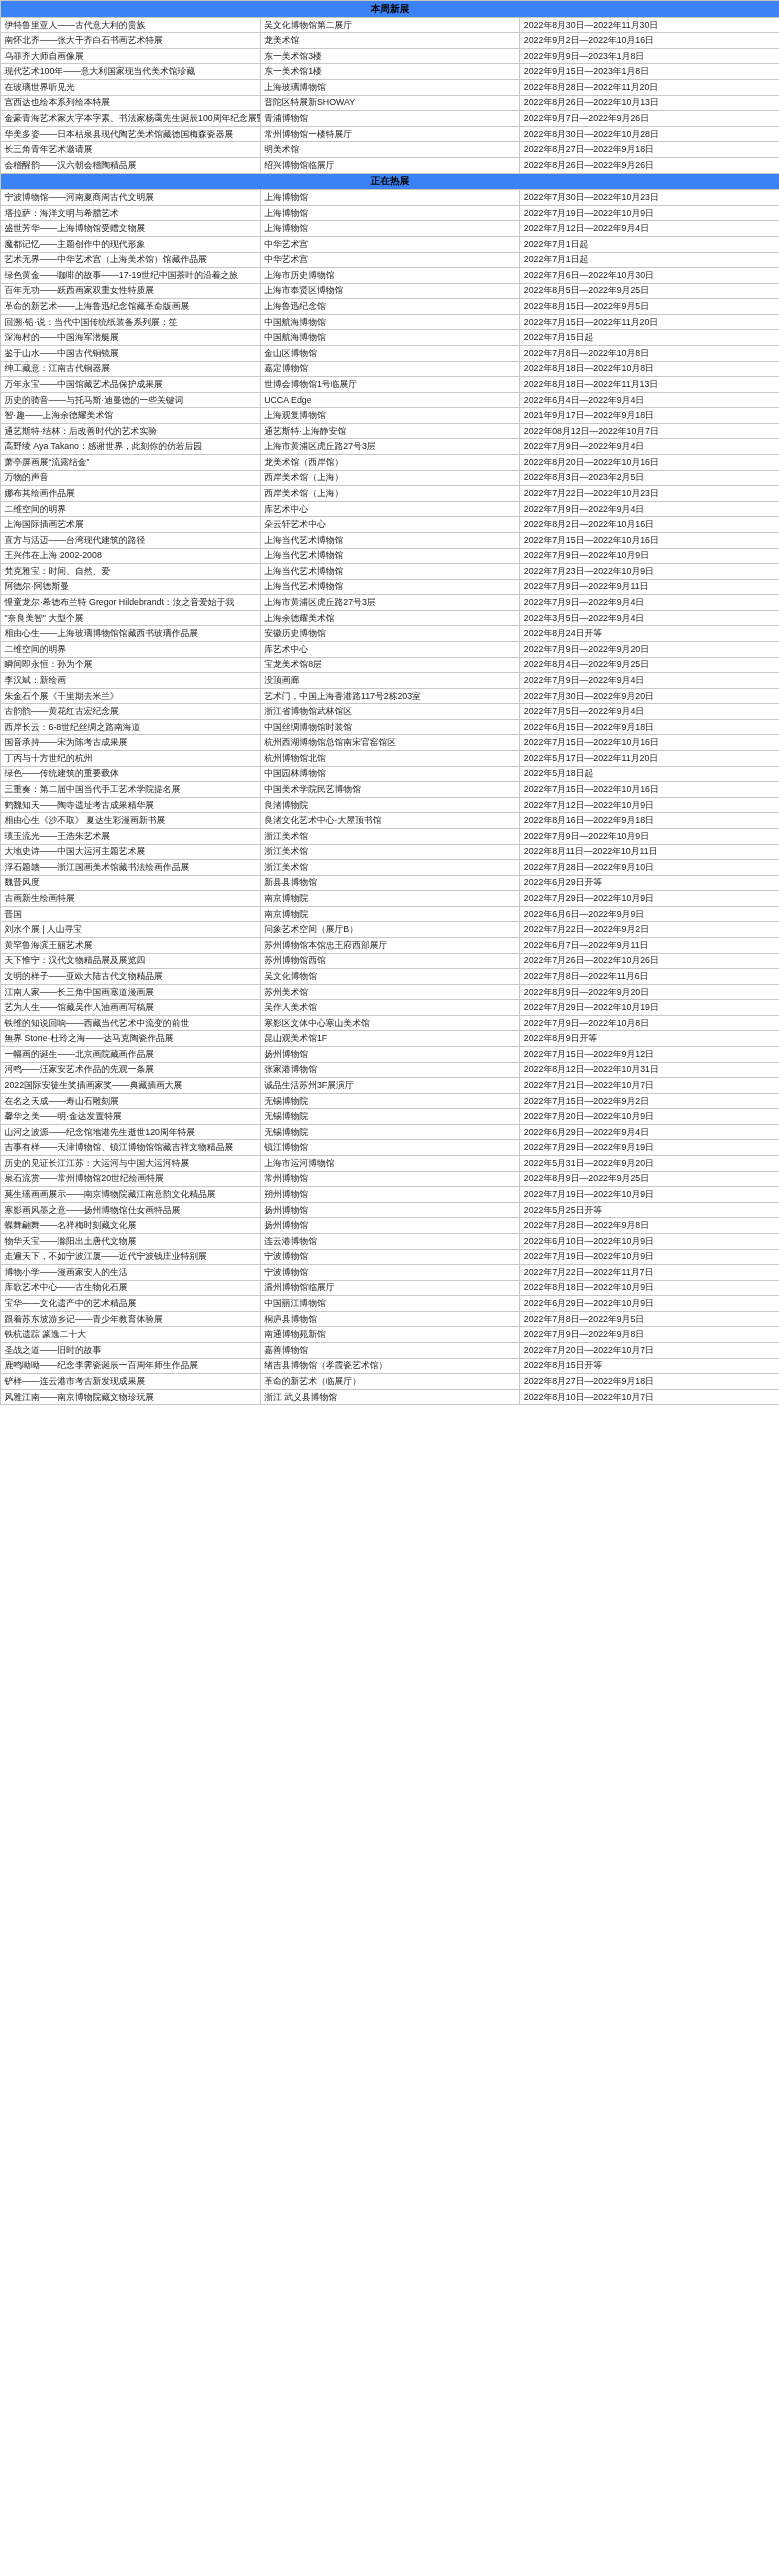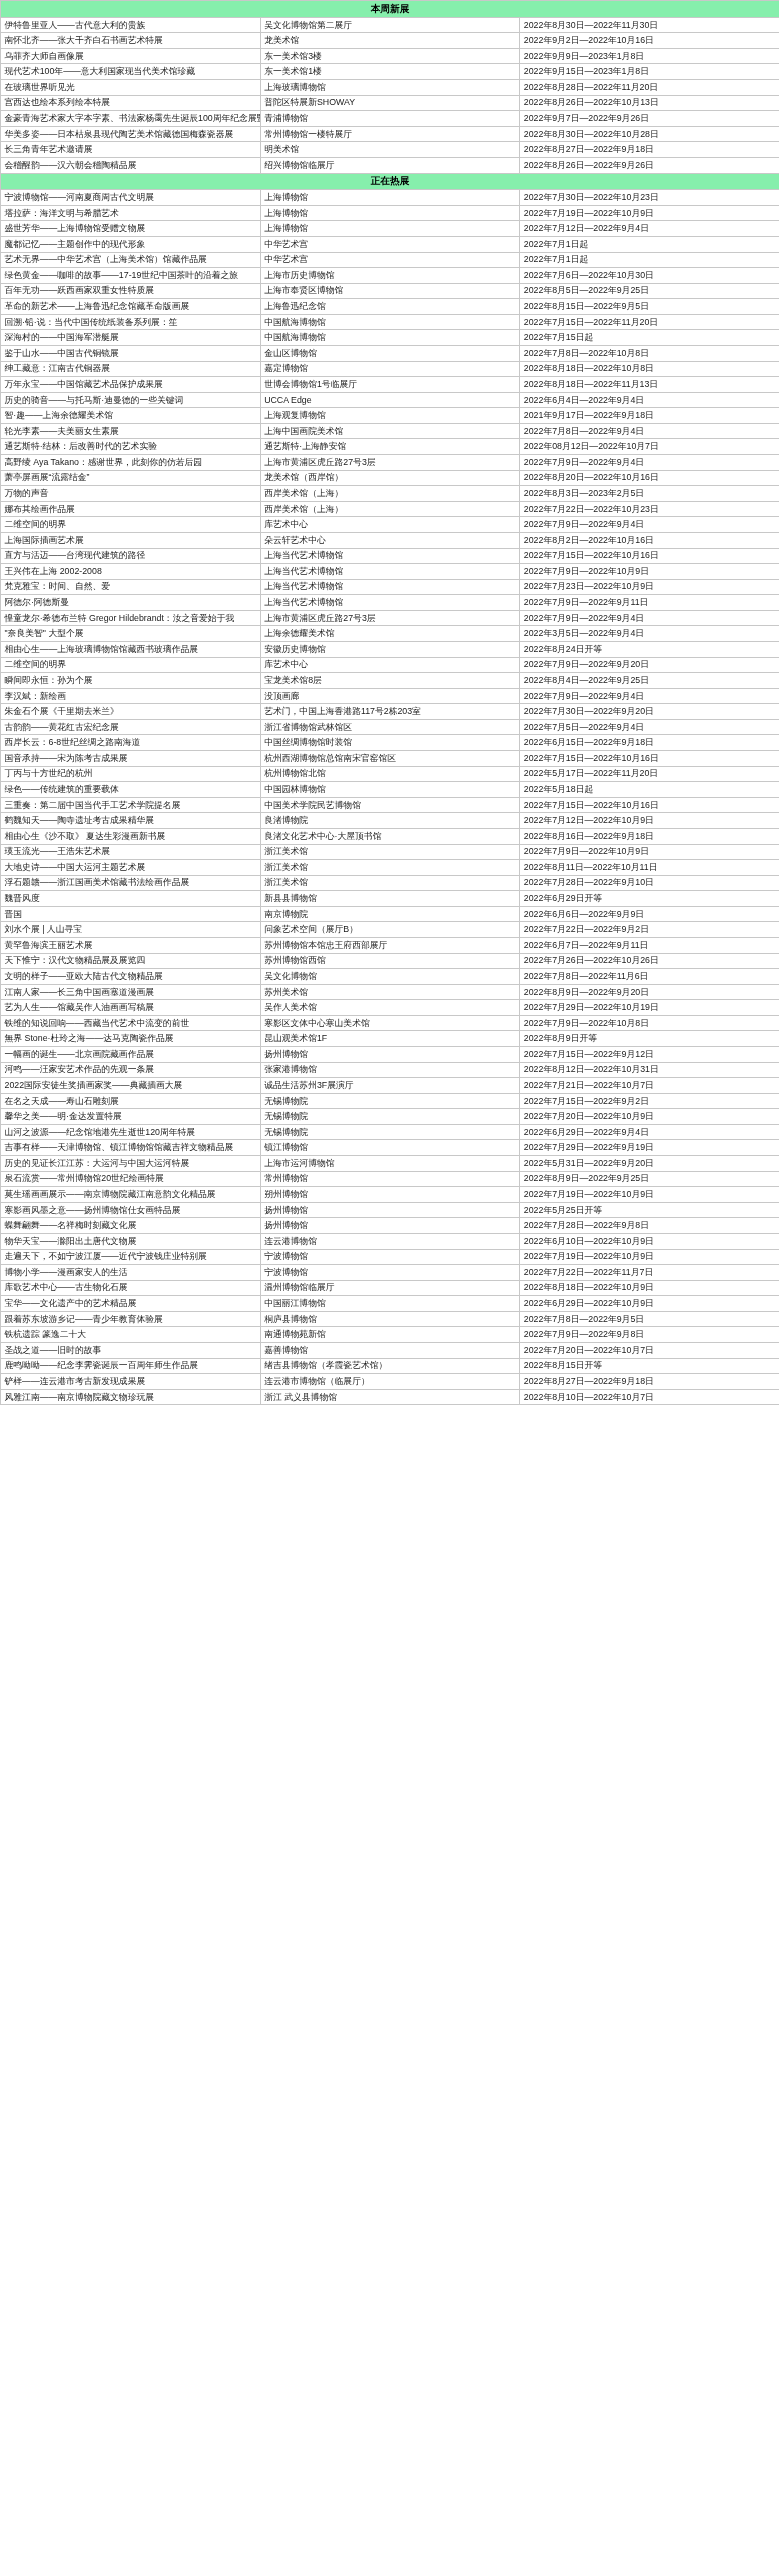--- a/index.html
+++ b/index.html
@@ -22,21 +22,21 @@
     border: 0.9px solid #c8c8c8;
     padding: 1.8px 3.5px;
     vertical-align: middle;
     line-height: 1.25;
     overflow: hidden;
     white-space: nowrap;
     height: 15px;
     box-sizing: border-box;
   }
   tr.section-row td {
-    background: #86efac;
+    background: #3b82f6;
     text-align: center;
     font-weight: bold;
     font-size: 9.7px;
     color: #000;
     border: 0.9px solid #c8c8c8;
     height: 16px;
   }
   td.col-name { width: 277px; }
   td.col-venue { width: 221px; }
   td.col-date { width: 281px; }
@@ -172,25 +172,20 @@
         <td class="col-name">历史的骑音——与托马斯·迪曼德的一些关键词</td>
         <td class="col-venue">UCCA Edge</td>
         <td class="col-date">2022年6月4日—2022年9月4日</td>
       </tr>
       <tr>
         <td class="col-name">智·趣——上海余德耀美术馆</td>
         <td class="col-venue">上海观复博物馆</td>
         <td class="col-date">2021年9月17日—2022年9月18日</td>
       </tr>
       <tr>
-        <td class="col-name">轮光李素——夫美丽女生素展</td>
-        <td class="col-venue">上海中国画院美术馆</td>
-        <td class="col-date">2022年7月8日—2022年9月4日</td>
-      </tr>
-      <tr>
         <td class="col-name">通艺斯特·结林：后改善时代的艺术实验</td>
         <td class="col-venue">通艺斯特·上海静安馆</td>
         <td class="col-date">2022年08月12日—2022年10月7日</td>
       </tr>
       <tr>
         <td class="col-name">高野绫 Aya Takano：感谢世界，此刻你的仿若后园</td>
         <td class="col-venue">上海市黄浦区虎丘路27号3层</td>
         <td class="col-date">2022年7月9日—2022年9月4日</td>
       </tr>
       <tr>
@@ -327,20 +322,25 @@
         <td class="col-name">浮石题赣——浙江国画美术馆藏书法绘画作品展</td>
         <td class="col-venue">浙江美术馆</td>
         <td class="col-date">2022年7月28日—2022年9月10日</td>
       </tr>
       <tr>
         <td class="col-name">魏晋风度</td>
         <td class="col-venue">新县县博物馆</td>
         <td class="col-date">2022年6月29日开等</td>
       </tr>
       <tr>
+        <td class="col-name">古画新生绘画特展</td>
+        <td class="col-venue">南京博物院</td>
+        <td class="col-date">2022年7月29日—2022年10月9日</td>
+      </tr>
+      <tr>
         <td class="col-name">晋国</td>
         <td class="col-venue">南京博物院</td>
         <td class="col-date">2022年6月6日—2022年9月9日</td>
       </tr>
       <tr>
         <td class="col-name">刘水个展 | 人山寻宝</td>
         <td class="col-venue">问象艺术空间（展厅B）</td>
         <td class="col-date">2022年7月22日—2022年9月2日</td>
       </tr>
       <tr>
@@ -478,21 +478,21 @@
         <td class="col-venue">嘉善博物馆</td>
         <td class="col-date">2022年7月20日—2022年10月7日</td>
       </tr>
       <tr>
         <td class="col-name">鹿鸣呦呦——纪念李霁瓷诞辰一百周年师生作品展</td>
         <td class="col-venue">绪吉县博物馆（孝霞瓷艺术馆）</td>
         <td class="col-date">2022年8月15日开等</td>
       </tr>
       <tr>
         <td class="col-name">铲样——连云港市考古新发现成果展</td>
-        <td class="col-venue">连云港市博物馆（临展厅）</td>
+        <td class="col-venue">革命的新艺术（临展厅）</td>
         <td class="col-date">2022年8月27日—2022年9月18日</td>
       </tr>
       <tr>
         <td class="col-name">风雅江南——南京博物院藏文物珍玩展</td>
         <td class="col-venue">浙江 武义县博物馆</td>
         <td class="col-date">2022年8月10日—2022年10月7日</td>
       </tr>
     </tbody>
 </table>
 

